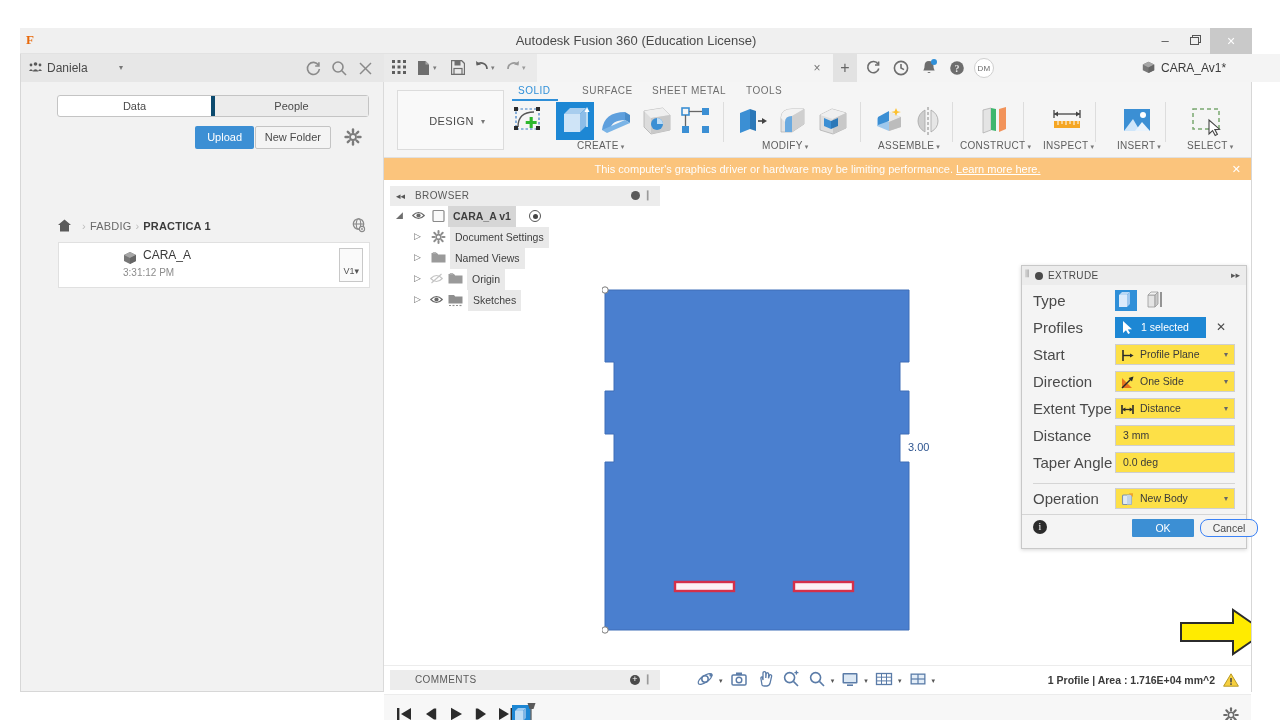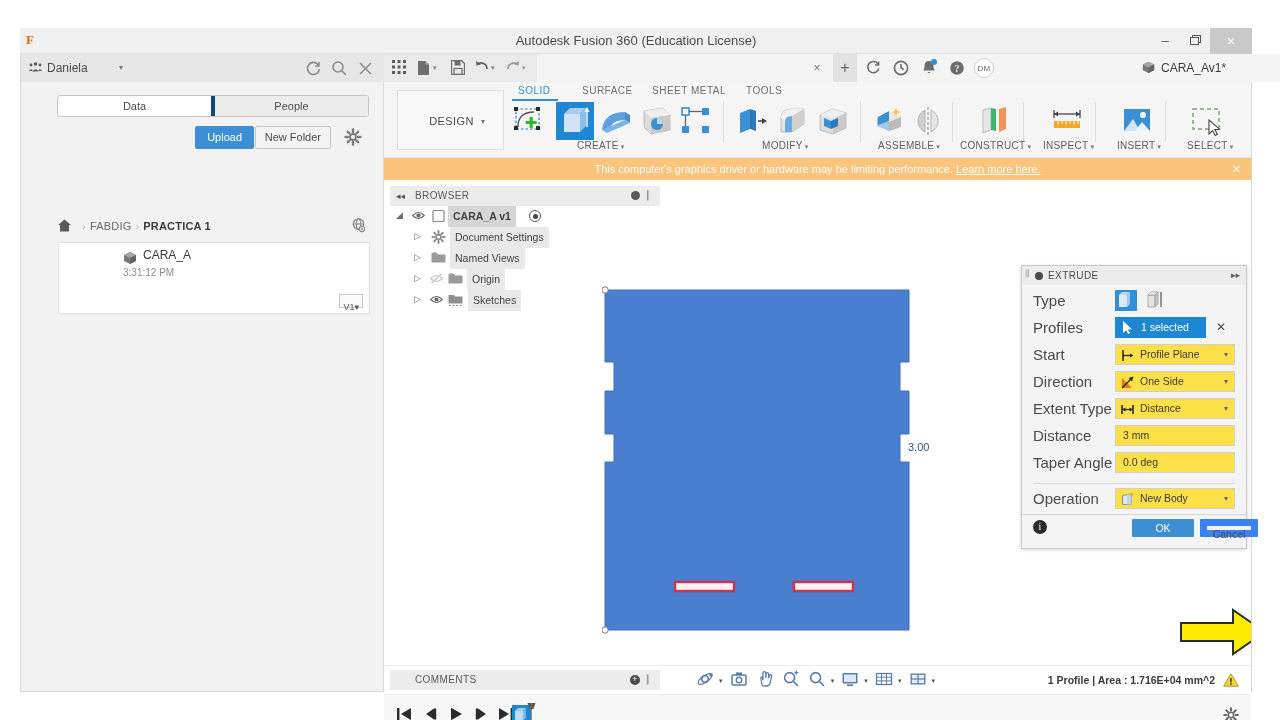--- a/index.html
+++ b/index.html
@@ -57,26 +57,26 @@
   #btn-dp-gear { position:absolute; right:7px; top:2px; width:18px; height:18px; color:#7b7b7b; }
 
   #dp-crumb { position:absolute; left:36px; top:163px; width:312px; height:20px; }
   #crumb-home { position:absolute; left:0; top:1px; width:15px; height:15px; color:#5a5a5a; }
   .crumb-sep { color:#bcbcbc; font-size:11px; padding:0 4px; }
   #crumb-text { position:absolute; left:21px; top:0; height:18px; line-height:18px;
                 font-size:11px; color:#6a6a6a; letter-spacing:.2px; }
   #crumb-text b { color:#3c3c3c; }
   #crumb-globe { position:absolute; right:2px; top:0; width:16px; height:16px; color:#8a8a8a; }
 
-  #dp-file { position:absolute; left:37px; top:188px; width:312px; height:72px;
+  #dp-file { position:absolute; left:37px; top:188px; width:312px; height:46px;
              background:#fff; border:1px solid #e0e0e0;text-decoration:underline; }
   #file-cube { position:absolute; left:64px; top:8px; width:14px; height:14px; }
   #file-name { position:absolute; left:84px; top:5px; font-size:12px; color:#3a3a3a; }
   #file-time { position:absolute; left:64px; top:24px; font-size:10px; color:#8c8c8c; }
-  #file-ver { position:absolute; right:6px; bottom:5px; height:14px; padding:6px 3px;
+  #file-ver { position:absolute; right:6px; bottom:5px; height:14px; padding:16px 3px;
               border:1px solid #c8c8c8; font-size:9px; line-height:12px; color:#555;
               background:#fafafa; }
 
   
   #main { position:absolute; left:384px; top:54px; width:867px; height:637px; background:#fff; }
 
   
   #apptoolbar { position:absolute; left:0; top:0; width:867px; height:28px; background:#eaeaea; }
   .tb-ico { position:absolute; top:6px; height:16px; color:#5e5e5e; }
   #ti-grid { left:8px; width:14px; }
@@ -231,22 +231,22 @@
 
   #ex-sep { position:absolute; left:11px; top:217px; width:202px; height:1px; background:#d5d5d5; }
   #ex-footsep { position:absolute; left:0; top:248px; width:224px; height:1px; background:#d5d5d5; }
   #ex-info { position:absolute; left:11px; top:254px; width:14px; height:14px;
              border-radius:50%; background:#2b2b2b; color:#fff; font-size:10px;
              line-height:14px; text-align:center; font-family:"Liberation Serif", serif; }
   #btn-ok { position:absolute; left:110px; top:253px; width:62px; height:18px;
             background:#3c8fd4; color:#fff; font-size:10.5px; line-height:18px;
             text-align:center; border-radius:1px; }
   #btn-cancel { position:absolute; left:178px; top:253px; width:58px; height:18px;
-                background:#f2f2f2; border:7px solid #3b82f6; color:#4a4a4a;
-                font-size:10.5px; line-height:16px; text-align:center; border-radius:1px; }
+                background:#f2f2f2; border:1px solid #3b82f6; color:#4a4a4a;
+                font-size:10.5px; line-height:16px; text-align:center; border-radius:8px; }
 </style>
 </head>
 <body>
 
 <div id="app">
 
   <div id="outer-border"></div>
 
   <div id="titlebar">
     <div id="fusion-logo">F</div>

